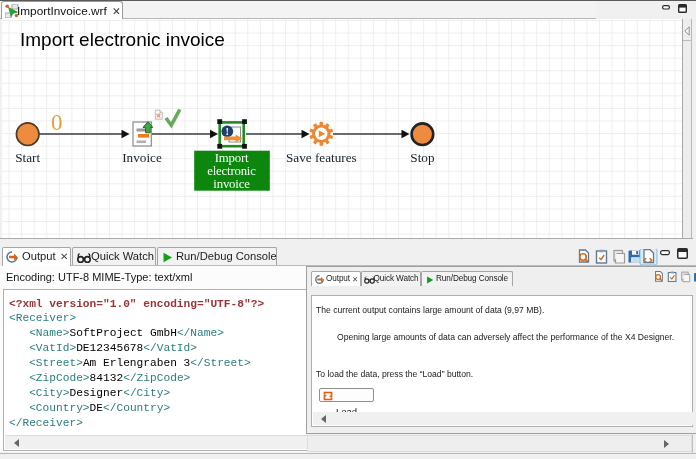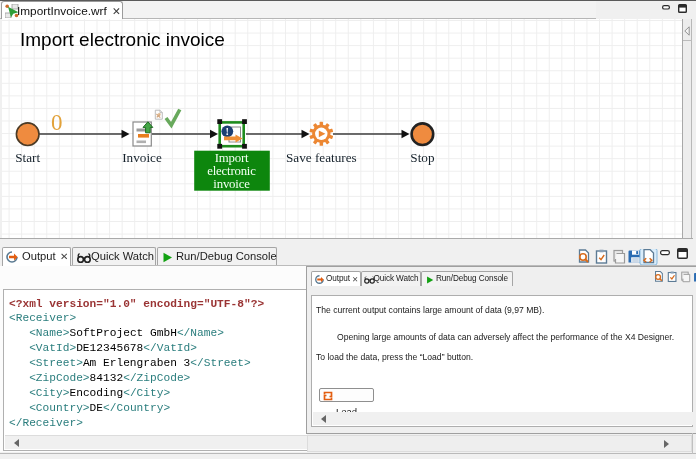--- a/index.html
+++ b/index.html
@@ -255,28 +255,29 @@
     </svg>
     <svg style="position:absolute;left:677px;top:6px" width="11" height="11" viewBox="0 0 11 11">
       <rect x="0.75" y="0.75" width="9.5" height="9.5" rx="1" fill="#fff" stroke="#2b2b2b" stroke-width="1.5"></rect>
       <rect x="1" y="1" width="9" height="3" fill="#2b2b2b"></rect>
     </svg>
   </div>
 
   <div class="abs" style="left:71px;top:265px;width:625px;height:1px;background:#bbbbbb;"></div>
 
   <div class="abs" id="leftview">
+    <div id="encoding">Encoding: UTF-8 MIME-Type: text/xml</div>
     <div id="xmlbox">
       <div id="xmlcode"><span class="decl">&lt;?xml version="1.0" encoding="UTF-8"?&gt;</span>
 <span class="tag">&lt;Receiver&gt;</span>
    <span class="tag">&lt;Name&gt;</span><span class="txt">SoftProject GmbH</span><span class="tag">&lt;/Name&gt;</span>
    <span class="tag">&lt;VatId&gt;</span><span class="txt">DE12345678</span><span class="tag">&lt;/VatId&gt;</span>
    <span class="tag">&lt;Street&gt;</span><span class="txt">Am Erlengraben 3</span><span class="tag">&lt;/Street&gt;</span>
    <span class="tag">&lt;ZipCode&gt;</span><span class="txt">84132</span><span class="tag">&lt;/ZipCode&gt;</span>
-   <span class="tag">&lt;City&gt;</span><span class="txt">Encoding</span><span class="tag">&lt;/City&gt;</span>
+   <span class="tag">&lt;City&gt;</span><span class="txt">Designer</span><span class="tag">&lt;/City&gt;</span>
    <span class="tag">&lt;Country&gt;</span><span class="txt">DE</span><span class="tag">&lt;/Country&gt;</span>
 <span class="tag">&lt;/Receiver&gt;</span></div>
       <div id="xmlsb">
         <div class="sbarrow sbleft" style="left:9px;top:3px;"></div>
       </div>
     </div>
   </div>
 
   <div class="abs" id="rpanel">
     <div class="rtab active" style="left:4px;width:50px;height:15px;">
@@ -318,21 +319,21 @@
         <g transform="translate(48,0)">
           <path d="M1.3 2.3 h10 a1 1 0 0 1 1 1 v9 h-12 v-9 a1 1 0 0 1 1 -1 Z" fill="#2a6bb2"></path>
           <rect x="3.6" y="2.3" width="6.3" height="3.6" fill="#fff"></rect>
           <rect x="3" y="8" width="7.4" height="4" fill="#fff"></rect>
         </g>
       </g>
     </svg>
     <div id="rbox">
       <div class="t" style="top:9px;">The current output contains large amount of data (9,97 MB).</div>
       <div class="t" style="top:36px;margin-left:21px;">Opening large amounts of data can adversely affect the performance of the X4 Designer.</div>
-      <div class="t" style="top:56px;">To load the data, press the “Load” button.</div>
+      <div class="t" style="top:73px;">To load the data, press the “Load” button.</div>
       <div id="loadbtn">
         <svg style="position:absolute;left:3px;top:2px" width="10" height="10" viewBox="0 0 10 10">
           <path d="M1.5 3.5 v-2 h7 v4 h-2" fill="none" stroke="#e35e11" stroke-width="1.7"></path>
           <path d="M8.5 6.5 v2 h-7 v-4 h2" fill="none" stroke="#e35e11" stroke-width="1.7"></path>
         </svg>
         <span>Load</span>
       </div>
       <div id="rsb">
         <div class="sbarrow sbleft" style="left:8px;top:3px;"></div>
       </div>

